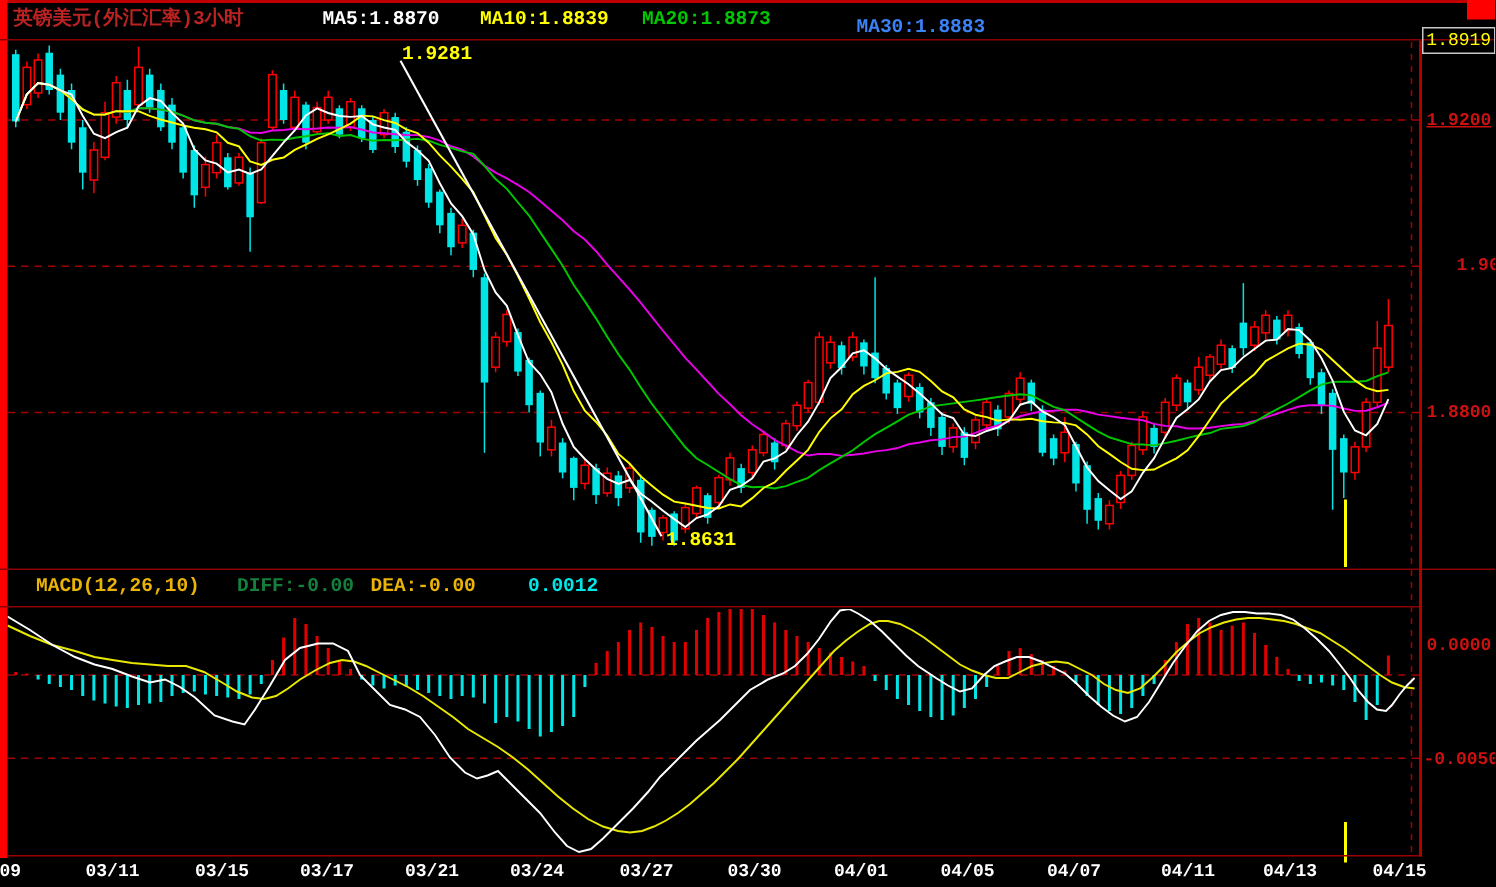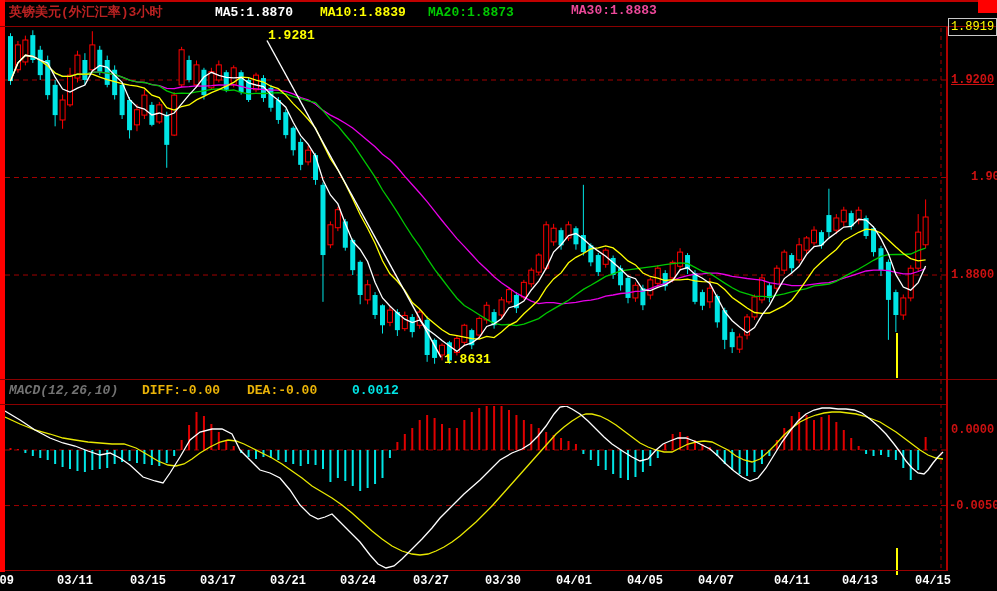--- a/index.html
+++ b/index.html
@@ -29,21 +29,21 @@
 
   <div class="abs" id="topline"></div>
   <div class="abs" id="leftbar"></div>
   <div class="abs" id="cornerbox"></div>
 
   <div class="abs" style="left:0;top:3px;width:896px;height:22px;">
     <span class="abs hdr-txt" style="left:9px;top:3px;color:#bb2222;">英镑美元(外汇汇率)3小时</span>
     <span class="abs hdr-txt" style="left:215px;top:3px;color:#ffffff;">MA5:1.8870</span>
     <span class="abs hdr-txt" style="left:320px;top:3px;color:#ffff00;">MA10:1.8839</span>
     <span class="abs hdr-txt" style="left:428px;top:3px;color:#00c800;">MA20:1.8873</span>
-    <span class="abs hdr-txt" style="left:530px;top:1px;color:#ec4899;padding-left:41px;">MA30:1.8883</span>
+    <span class="abs hdr-txt" style="left:530px;top:8px;color:#3b82f6;padding-left:41px;">MA30:1.8883</span>
   </div>
   <div class="abs" id="hdr-sep"></div>
 
   <svg id="chart" class="abs" style="left:0;top:0;" width="997" height="591" xmlns="http://www.w3.org/2000/svg">
     <defs>
       <clipPath id="mainClip">
           <rect x="5" y="28" width="941" height="351"></rect>
         </clipPath>
       <clipPath id="macdClip">
           <rect x="5" y="406" width="941" height="164"></rect>
@@ -458,22 +458,22 @@
   <div class="abs" id="macdhdr-sep"></div>
   <div class="abs" id="macd-bottom"></div>
   <div class="abs" id="rightborder"></div>
 
   <div class="abs" id="quotebox">1.8919</div>
   <div class="abs axis-lbl" style="left:951px;top:74px;text-decoration:underline;">1.9200</div>
   <div class="abs axis-lbl" style="left:951px;top:171px;margin-left:20px;">1.9000</div>
   <div class="abs axis-lbl" style="left:951px;top:269px;">1.8800</div>
 
   <div class="abs" style="left:0;top:384px;width:997px;height:18px;">
-    <span class="abs hdr-txt" style="left:9px;top:0;color:#737373;font-style:italic;">MACD(12,26,10)</span>
-    <span class="abs hdr-txt" style="left:142px;top:0;color:#eab308;">DIFF:-0.00</span>
+    <span class="abs hdr-txt" style="left:24px;top:0;color:#eab308;">MACD(12,26,10)</span>
+    <span class="abs hdr-txt" style="left:158px;top:0;color:#15803d;">DIFF:-0.00</span>
     <span class="abs hdr-txt" style="left:247px;top:0;color:#eab308;">DEA:-0.00</span>
     <span class="abs hdr-txt" style="left:352px;top:0;color:#00e5e5;">0.0012</span>
   </div>
 
   <div class="abs axis-lbl" style="left:951px;top:424px;">0.0000</div>
   <div class="abs axis-lbl" style="left:949px;top:500px;">-0.0050</div>
 
   <div class="abs anno" style="left:268px;top:29px;">1.9281</div>
   <div class="abs anno" style="left:444px;top:353px;">1.8631</div>
 

